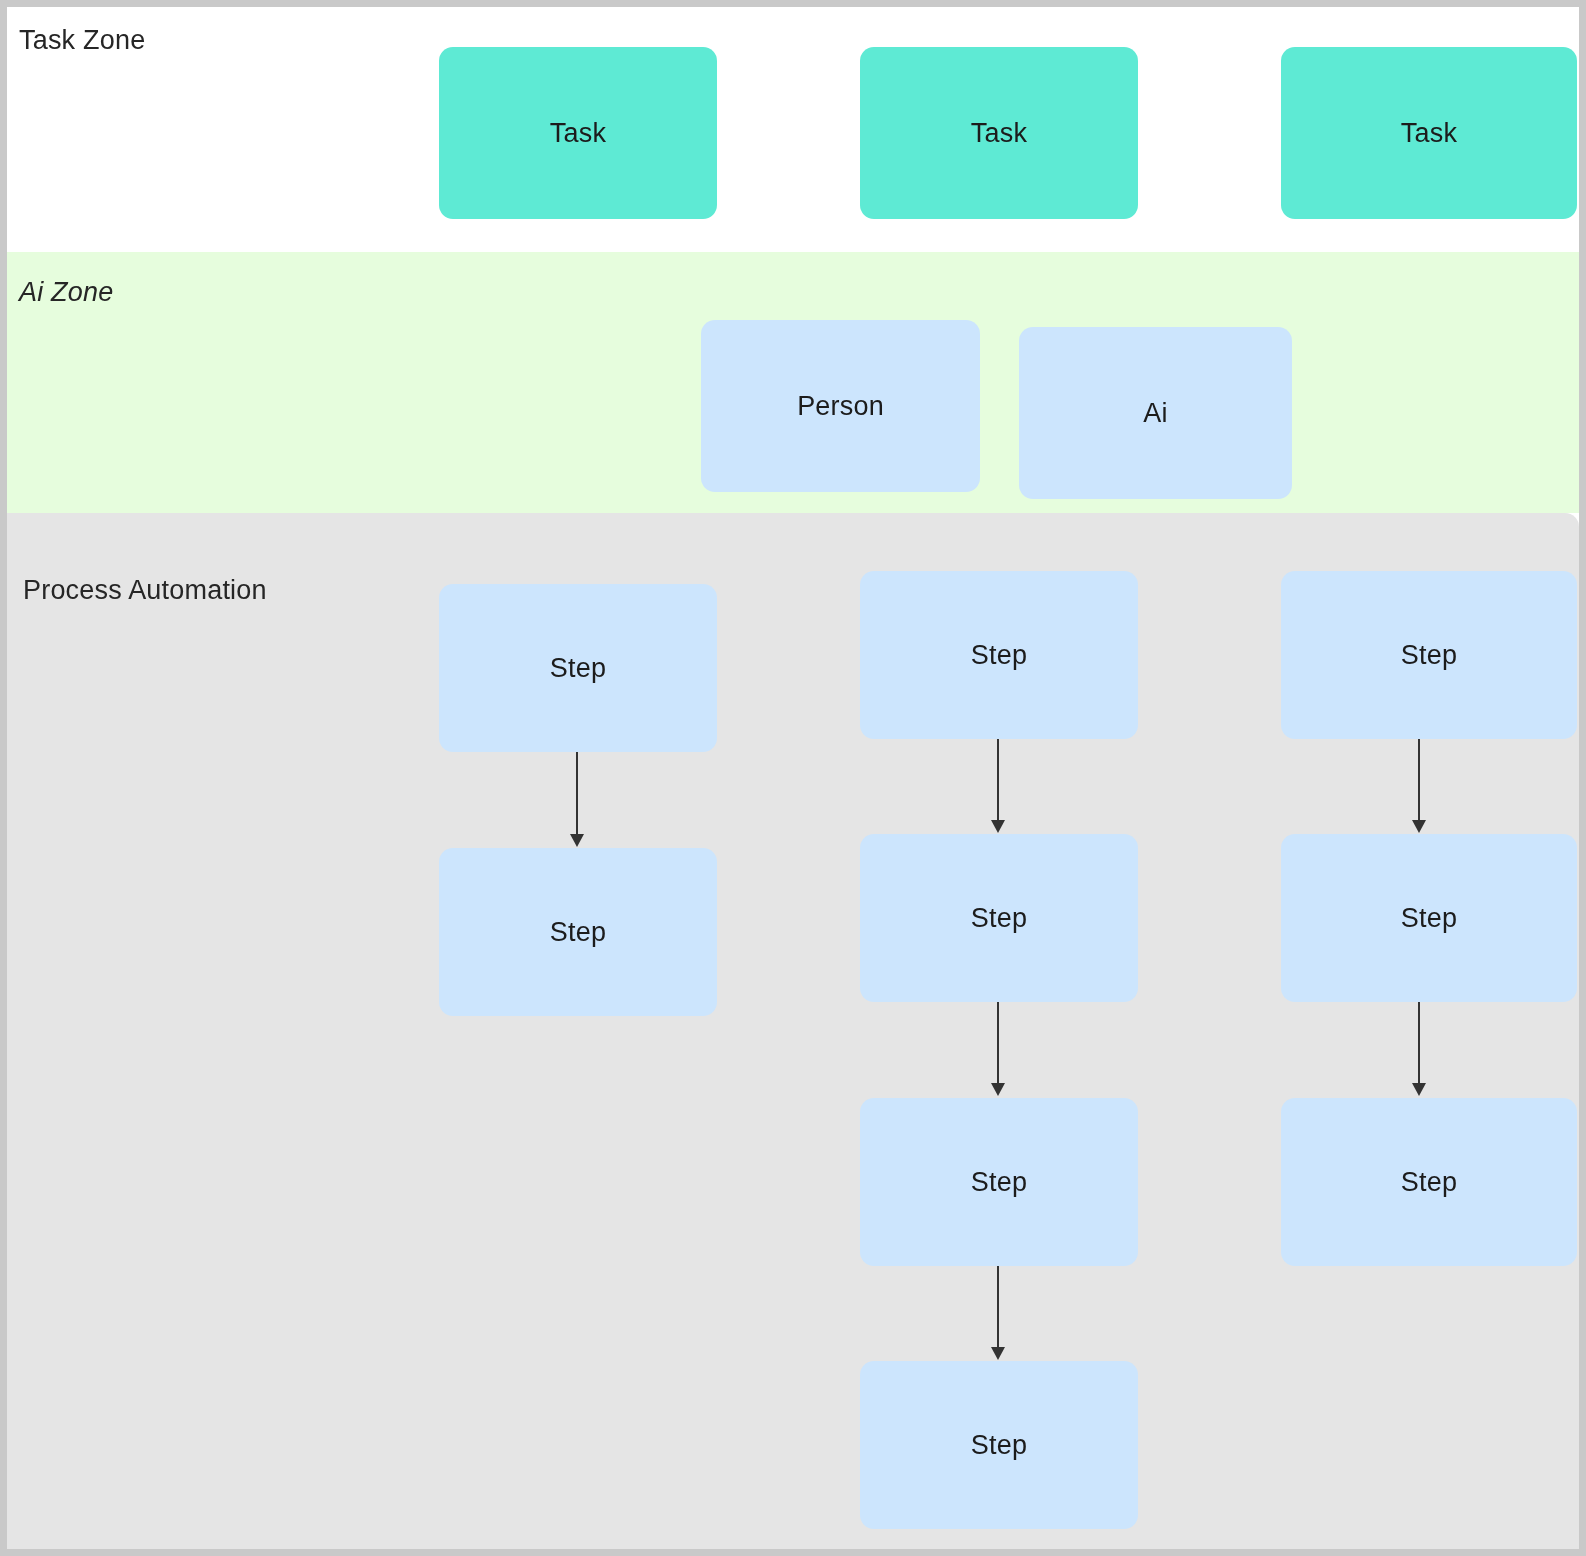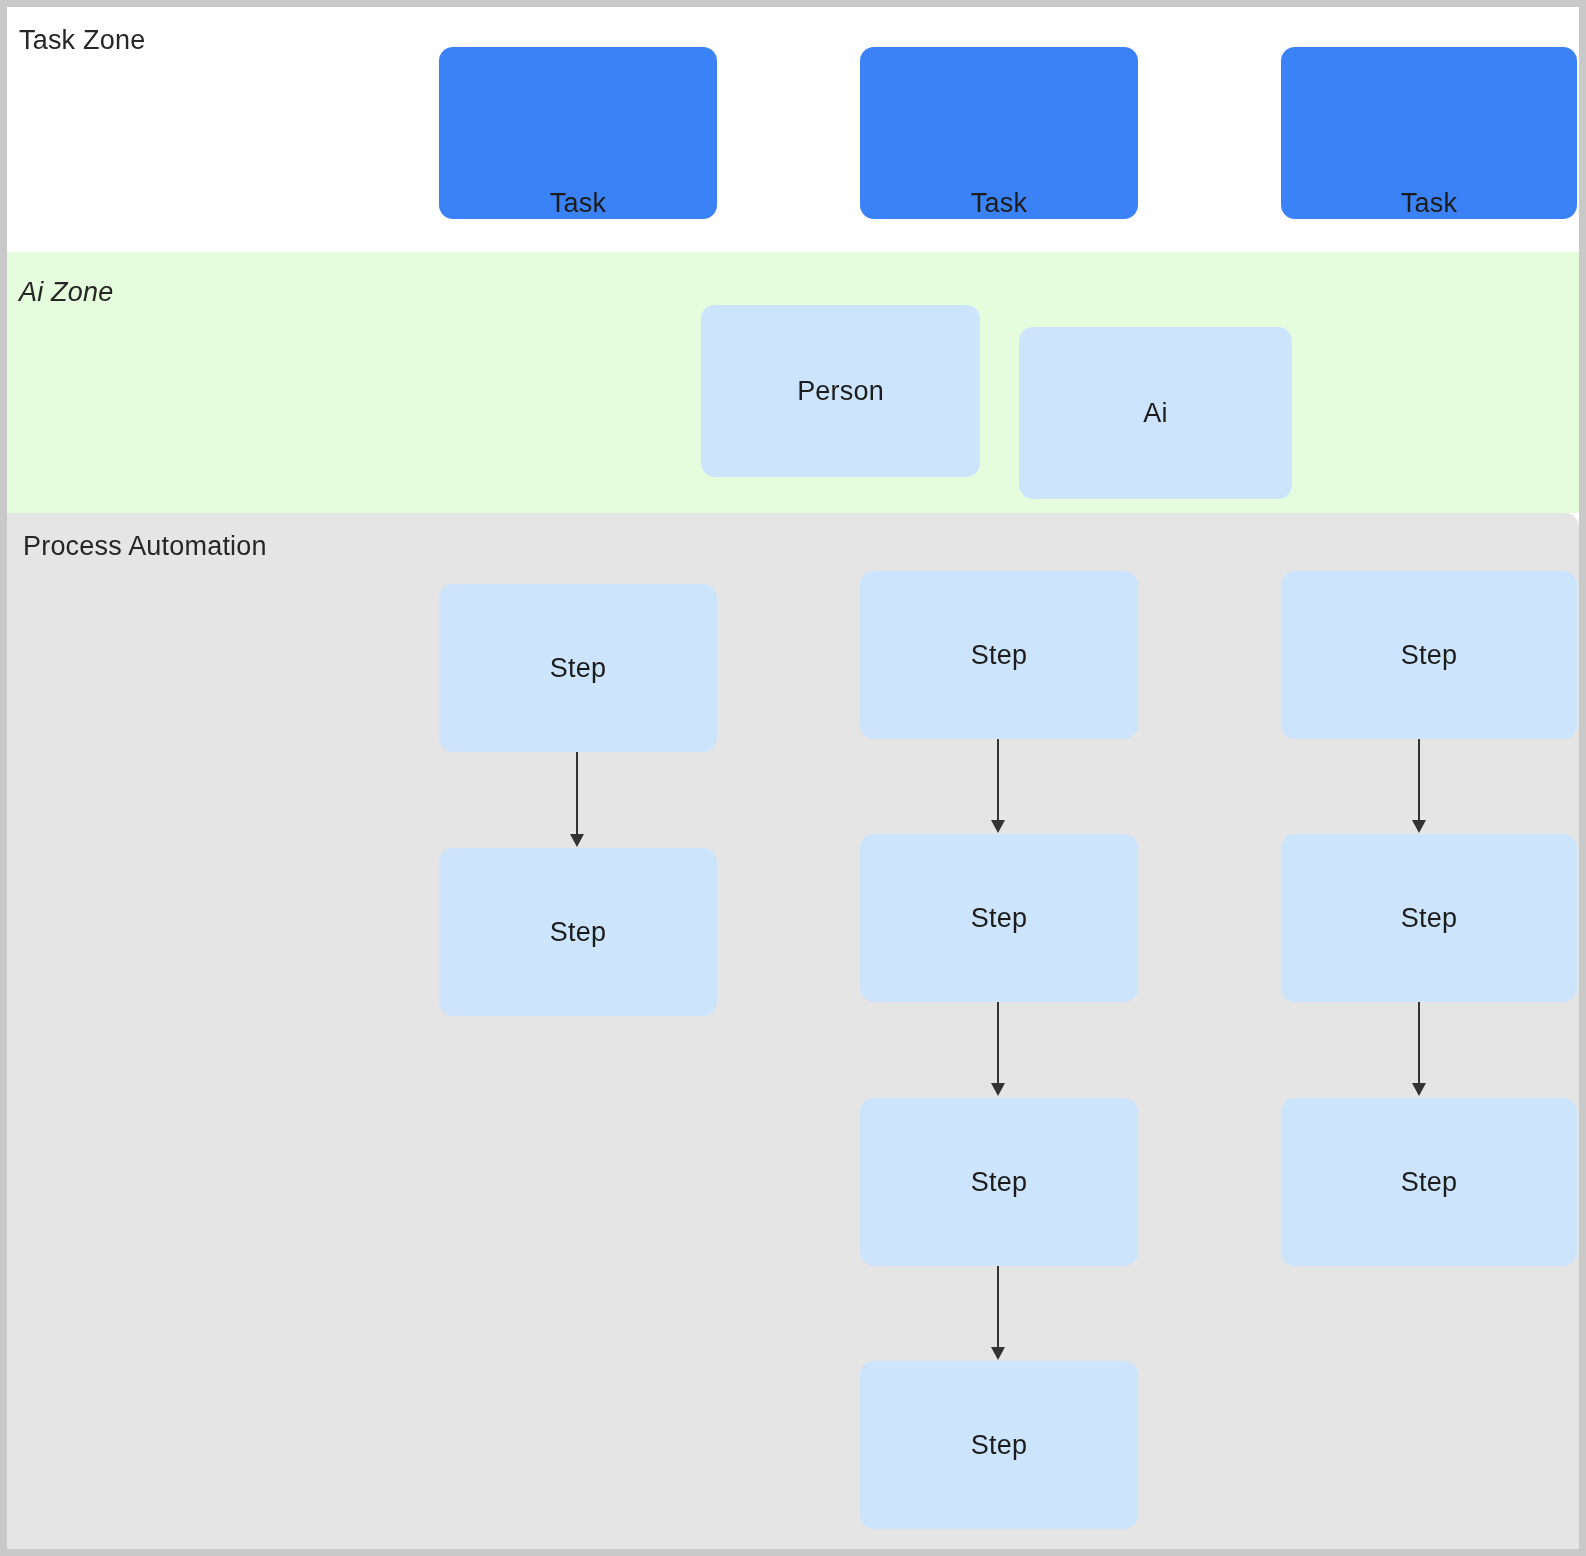--- a/index.html
+++ b/index.html
@@ -50,21 +50,21 @@
     position: absolute;
     box-sizing: border-box;
     border-radius: 14px;
     display: flex;
     align-items: center;
     justify-content: center;
     font-size: 27px;
     color: #1c1c1c;
     letter-spacing: 0.2px;
   }
-  .node-task { background: #3b82f6; align-items: flex-end; }
+  .node-task { background: #5eead4; }
   .node-blue { background: #cce5fd; }
 
   .arrow {
     position: absolute;
     width: 2px;
     background: #333333;
   }
   .arrow-head {
     position: absolute;
     width: 0;
@@ -88,29 +88,29 @@
   <div class="node node-task" style="left:853px; top:40px; width:278px; height:172px;">
     <span>Task</span>
   </div>
   <div class="node node-task" style="left:1274px; top:40px; width:296px; height:172px;">
     <span>Task</span>
   </div>
 
   <div class="zone" id="zone-ai"></div>
   <div class="zone-label" style="left:12px; top:270px;font-style:italic;">Ai Zone</div>
 
-  <div class="node node-blue" style="left:694px; top:298px; width:279px; height:172px;">
+  <div class="node node-blue" style="left:694px; top:313px; width:279px; height:172px;">
     <span>Person</span>
   </div>
   <div class="node node-blue" style="left:1012px; top:298px; width:273px; height:172px;margin-top:22px;">
     <span>Ai</span>
   </div>
 
   <div class="zone" id="zone-process"></div>
-  <div class="zone-label" style="left:16px; top:524px;">Process Automation</div>
+  <div class="zone-label" style="left:16px; top:568px;">Process Automation</div>
 
   <div class="node node-blue" style="left:432px; top:577px; width:278px; height:168px;">
     <span>Step</span>
   </div>
   <div class="arrow" style="left:569px; top:745px; height:84px;"></div>
   <div class="arrow-head" style="left:563px; top:827px;"></div>
   <div class="node node-blue" style="left:432px; top:841px; width:278px; height:168px;">
     <span>Step</span>
   </div>
 

